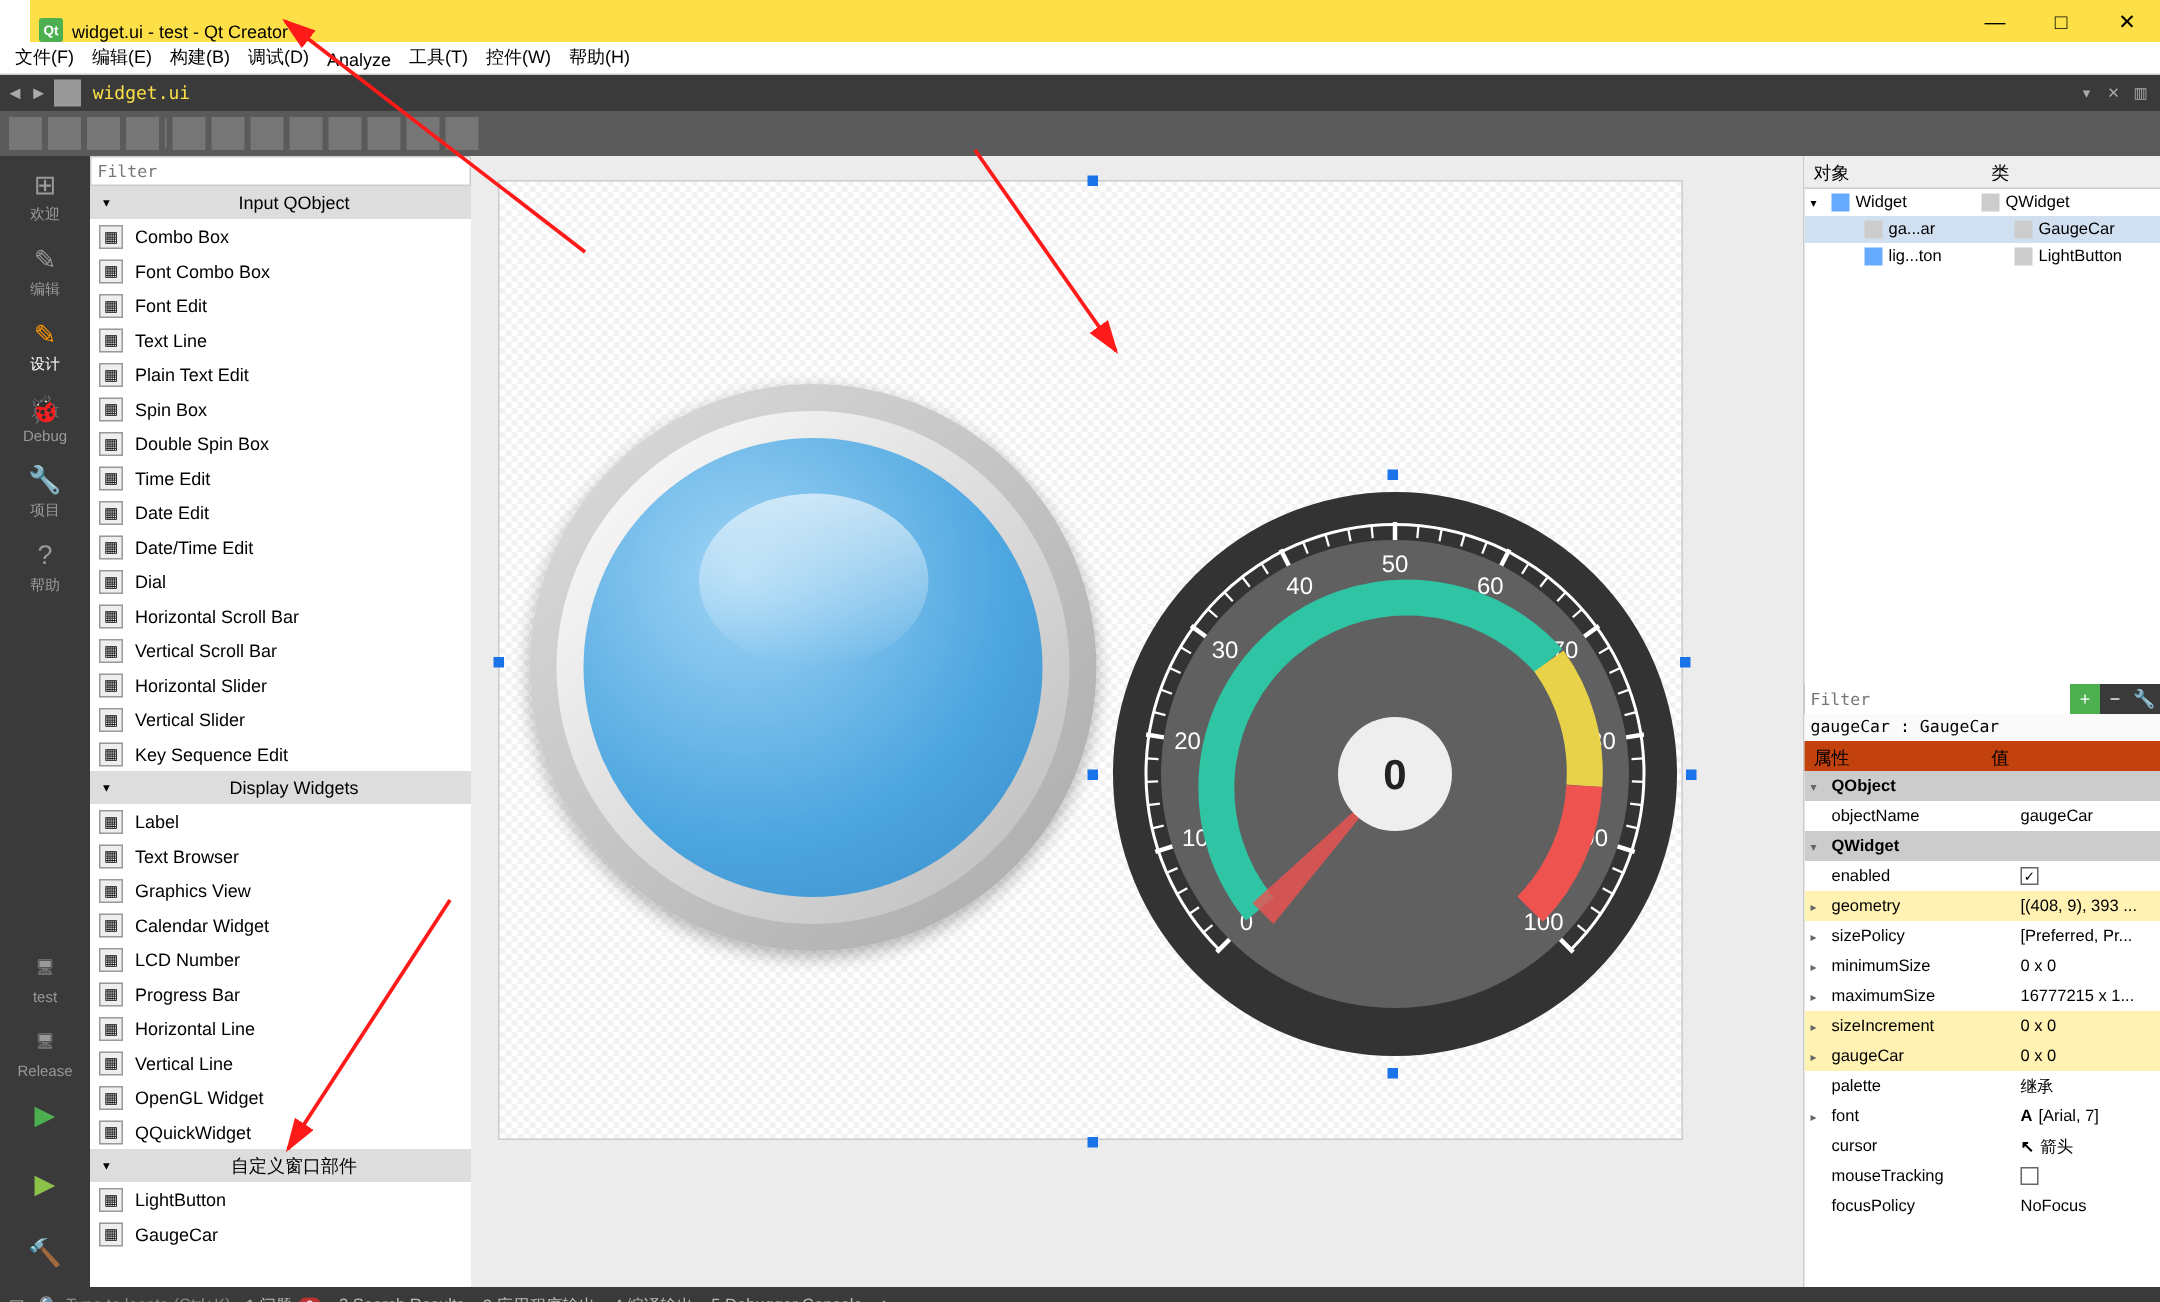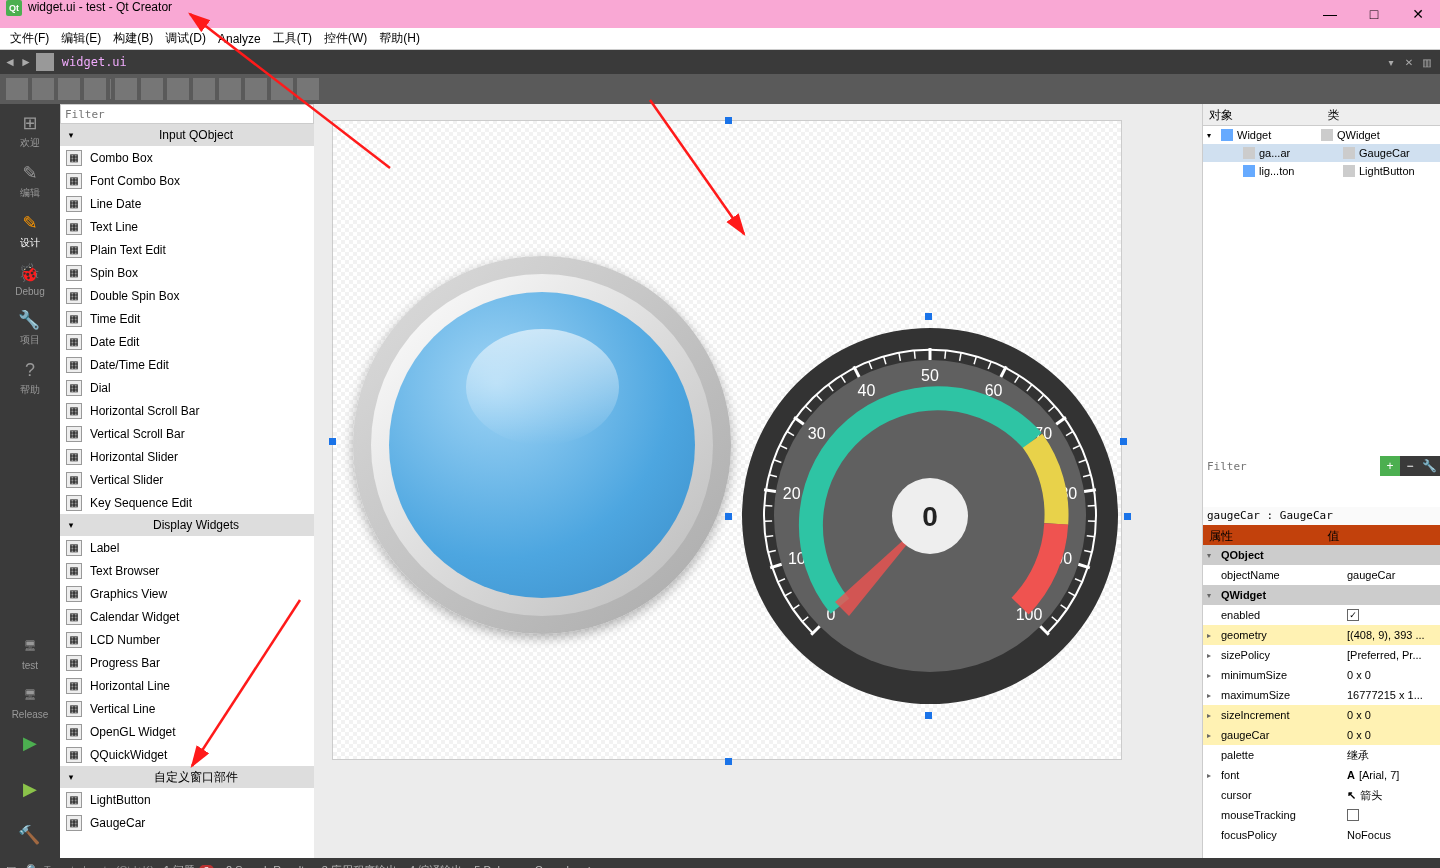--- a/index.html
+++ b/index.html
@@ -1,29 +1,29 @@
 <!DOCTYPE html>
 <html><head>
 <meta charset="utf-8">
 <style>
 * { margin:0; padding:0; box-sizing:border-box; font-family:"Microsoft YaHei",Arial,sans-serif; }
 body { width:1440px; height:868px; background:#fff; overflow:hidden; font-size:12px; position:relative; }
 
-.titlebar { height:28px; background:#f9a8d4; display:flex; align-items:flex-start; padding-left:6px; }
+.titlebar { height:28px; background:#fde047; display:flex; align-items:flex-end; padding-left:6px;margin-left:20px; }
 .titlebar .icon { width:16px; height:16px; background:#4CAF50; border-radius:2px; margin-right:6px; display:flex; align-items:center; justify-content:center; color:#fff; font-size:9px; font-weight:bold; }
 .titlebar .title { font-size:12px; }
 .winctrls { margin-left:auto; display:flex; }
 .winctrls span { width:44px; height:28px; display:flex; align-items:center; justify-content:center; font-size:14px; cursor:pointer; }
 
-.menubar { height:22px; background:#fff; display:flex; align-items:center; padding-left:6px; gap:4px; border-bottom:1px solid #ccc; }
+.menubar { height:22px; background:#fff; display:flex; align-items:flex-end; padding-left:6px; gap:4px; border-bottom:1px solid #ccc; }
 .menubar span { padding:2px 4px; font-size:12px; cursor:pointer; }
 
 .tabbar { height:24px; background:#3a3a3a; display:flex; align-items:center; }
 .tabbar .tabicon { width:18px; height:18px; margin-left:4px; background:#999; }
-.tabbar .tablabel { color:#f0abfc; margin-left:8px; font-family:monospace; font-size:12px; }
+.tabbar .tablabel { color:#fde047; margin-left:8px; font-family:monospace; font-size:12px; }
 .tabbar .tabspacer { flex:1; }
 .tabbar .tabbtns { display:flex; gap:4px; padding-right:6px; }
 .tabbar .tabbtns span { width:14px; height:14px; display:flex; align-items:center; justify-content:center; color:#aaa; font-size:10px; }
 
 .toolbar { height:30px; background:#5a5a5a; display:flex; align-items:center; padding:0 6px; gap:4px; }
 .toolbar .tbtn { width:22px; height:22px; background:#888; opacity:0.6; }
 .toolbar .sep { width:1px; height:20px; background:#777; }
 
 .main { display:flex; height:754px; }
 
@@ -72,21 +72,21 @@
 .objrow .indent1 { width:18px; }
 .objrow .chev2 { width:10px; font-size:8px; }
 .objrow .oicon { width:12px; height:12px; background:#6af; }
 .objrow .oicon.gray { background:#ccc; }
 .objrow span.na { flex:0 0 80px; overflow:hidden; text-overflow:ellipsis; white-space:nowrap; }
 
 .propfilter { height:20px; display:flex; background:#3a3a3a; }
 .propfilter input { flex:1; border:none; font-family:monospace; font-size:11px; padding:0 4px; color:#888; background:#fff; }
 .propfilter .pb { width:20px; display:flex; align-items:center; justify-content:center; color:#fff; font-size:12px; cursor:pointer; }
 .propfilter .pb.add { background:#4CAF50; }
-.proplabel { height:18px; font-family:monospace; font-size:11px; padding:2px 4px; background:#fafafa;margin-top:31px; }
+.proplabel { height:18px; font-family:monospace; font-size:11px; padding:2px 4px; background:#fafafa; }
 .propheader { height:20px; display:flex; }
 .propheader span { flex:1; padding:3px 6px; background:#c2410c; }
 .proptable { flex:1; overflow:auto; }
 .prow { height:20px; display:flex; align-items:center; font-size:11px; }
 .prow.grouprow { background:#ccc; }
 .prow .pkey { flex:0 0 140px; display:flex; align-items:center; padding-left:4px; gap:4px; }
 .prow .pval { flex:1; padding-left:4px; overflow:hidden; text-overflow:ellipsis; white-space:nowrap; display:flex; align-items:center; gap:4px; }
 .prow .chev3 { width:10px; font-size:8px; color:#666; }
 .prow.yellow { background:#fff2b3; }
 .checkbox { width:12px; height:12px; border:1px solid #666; background:#fff; display:flex; align-items:center; justify-content:center; font-size:9px; }
@@ -202,21 +202,21 @@
         <div class="witem">
           <div class="wicon" style="background:#eee;border:1px solid #999;">▦</div>
           <span>Combo Box</span>
         </div>
         <div class="witem">
           <div class="wicon" style="background:#eee;border:1px solid #999;">▦</div>
           <span>Font Combo Box</span>
         </div>
         <div class="witem">
           <div class="wicon" style="background:#eee;border:1px solid #999;">▦</div>
-          <span>Line Date</span>
+          <span>Font Edit</span>
         </div>
         <div class="witem">
           <div class="wicon" style="background:#eee;border:1px solid #999;">▦</div>
           <span>Text Line</span>
         </div>
         <div class="witem">
           <div class="wicon" style="background:#eee;border:1px solid #999;">▦</div>
           <span>Plain Text Edit</span>
         </div>
         <div class="witem">

